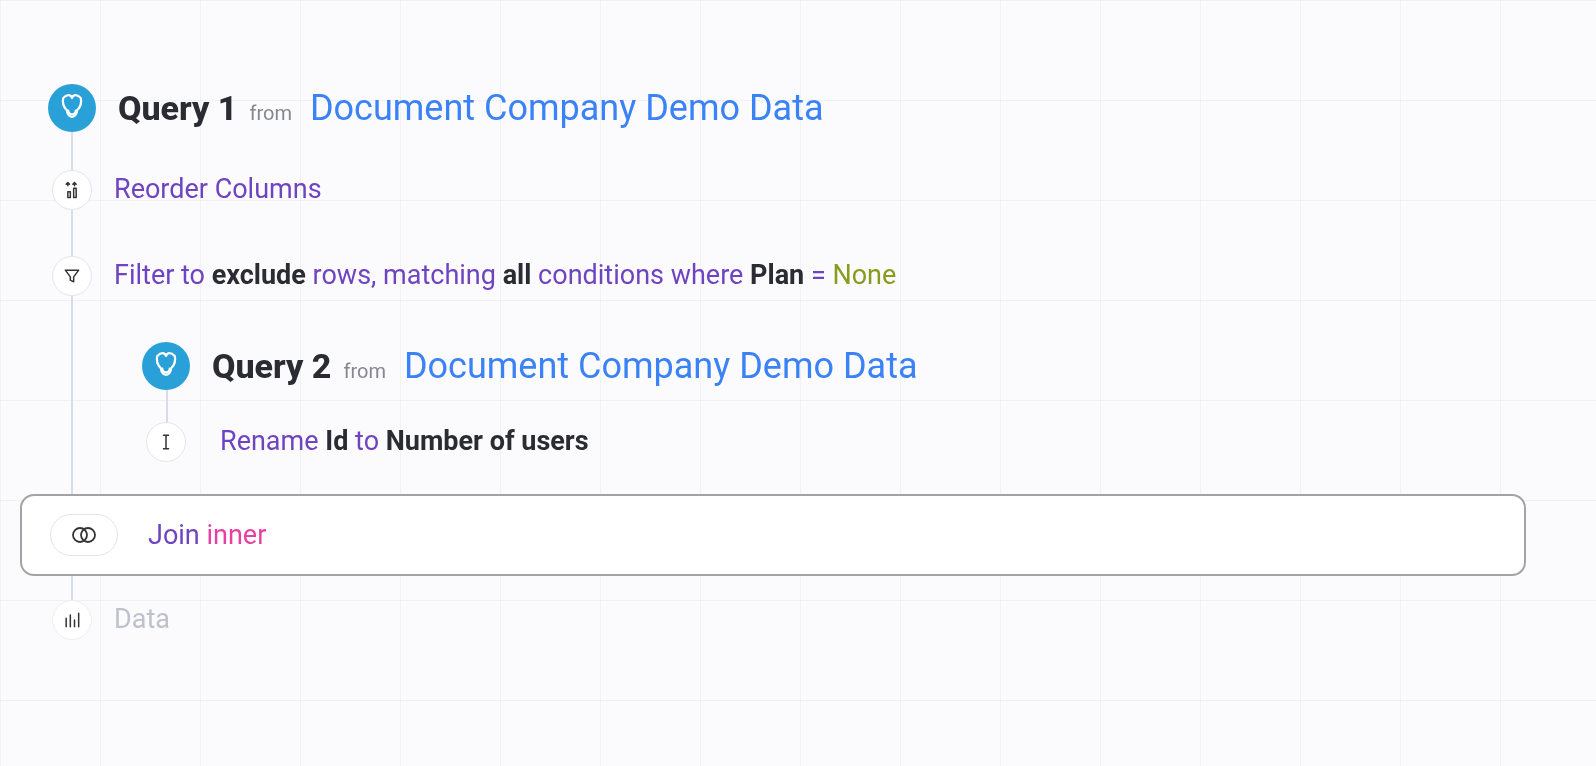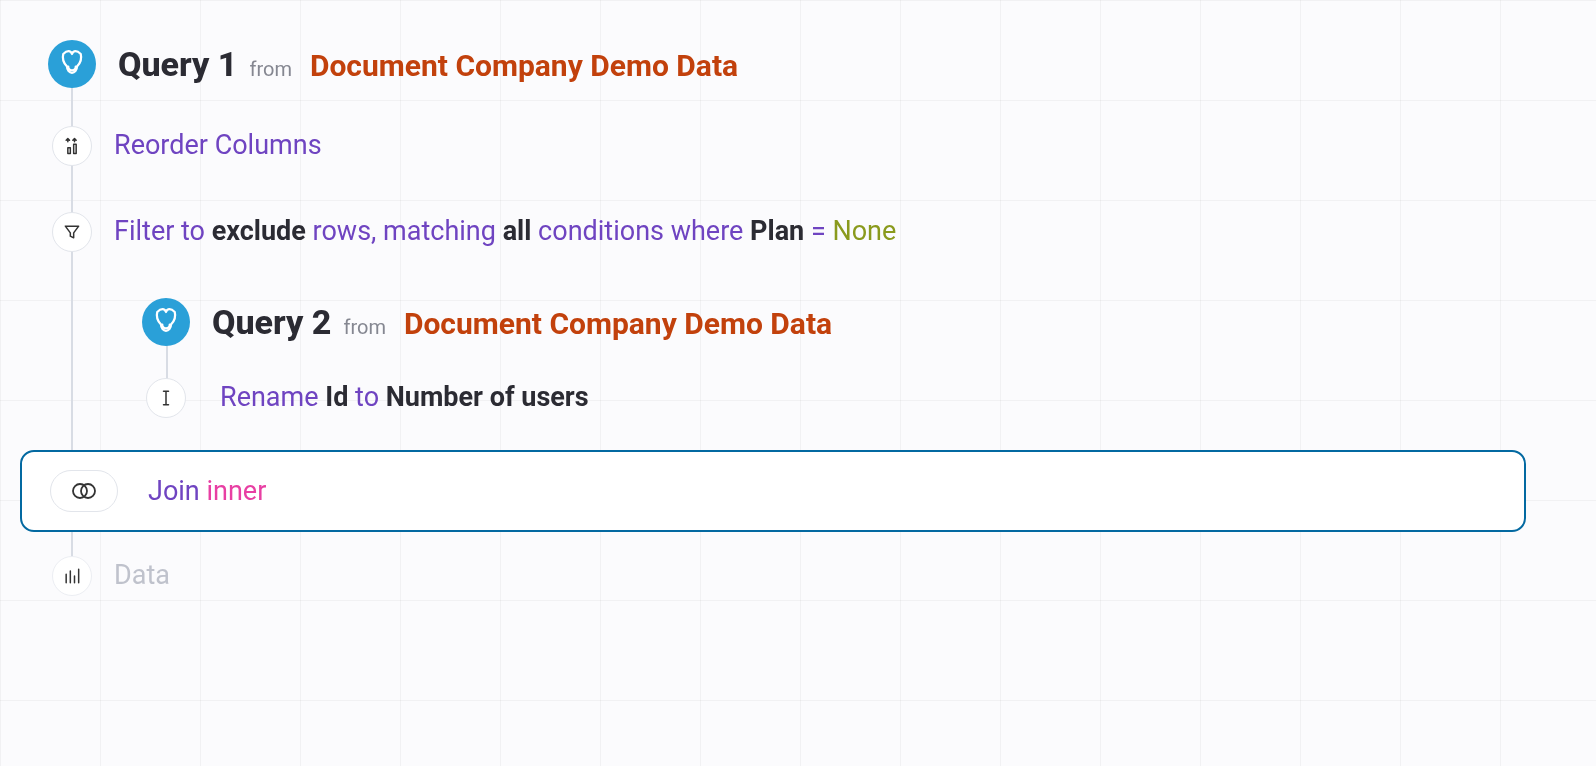--- a/index.html
+++ b/index.html
@@ -19,20 +19,21 @@
     background-image:
       linear-gradient(to right, rgba(0,0,0,0.04) 1px, transparent 1px),
       linear-gradient(to bottom, rgba(0,0,0,0.04) 1px, transparent 1px);
     background-size: 100px 100px;
     pointer-events: none;
   }
 
   .canvas {
     position: absolute;
     inset: 0;
+    margin-top: 44px;
   }
 
   
   .vline {
     position: absolute;
     width: 2px;
     background: #d8dce4;
     left: 71px;
     z-index: 0;
   }
@@ -77,23 +78,23 @@
     display: flex;
     align-items: baseline;
     gap: 12px;
   }
   .q-title .from-label {
     font-weight: 400;
     color: #858791;
     font-size: 20px;
   }
   .q-title .source {
-    font-weight: 700;
-    color: #c2410c;
-    font-size: 30px;
+    font-weight: 400;
+    color: #3b82f6;
+    font-size: 36px;
     margin-left: 6px;
   }
 
   .step-text {
     font-size: 27px;
     margin-left: 22px;
     display: inline;
     line-height: 1.3;
   }
   .c-purple { color: #6f44c1; }
@@ -103,21 +104,21 @@
   .c-muted  { color: #bfc2cc; }
 
   
   .join-row {
     position: absolute;
     left: 20px;
     right: 70px;
     top: 450px;
     height: 82px;
     background: #fff;
-    border: 2px solid #0369a1;
+    border: 2px solid #a3a3a3;
     border-radius: 14px;
     display: flex;
     align-items: center;
     padding-left: 28px;
     z-index: 2;
   }
   .join-row .node-icon.pill {
     width: 68px;
     height: 42px;
     border-radius: 22px;

